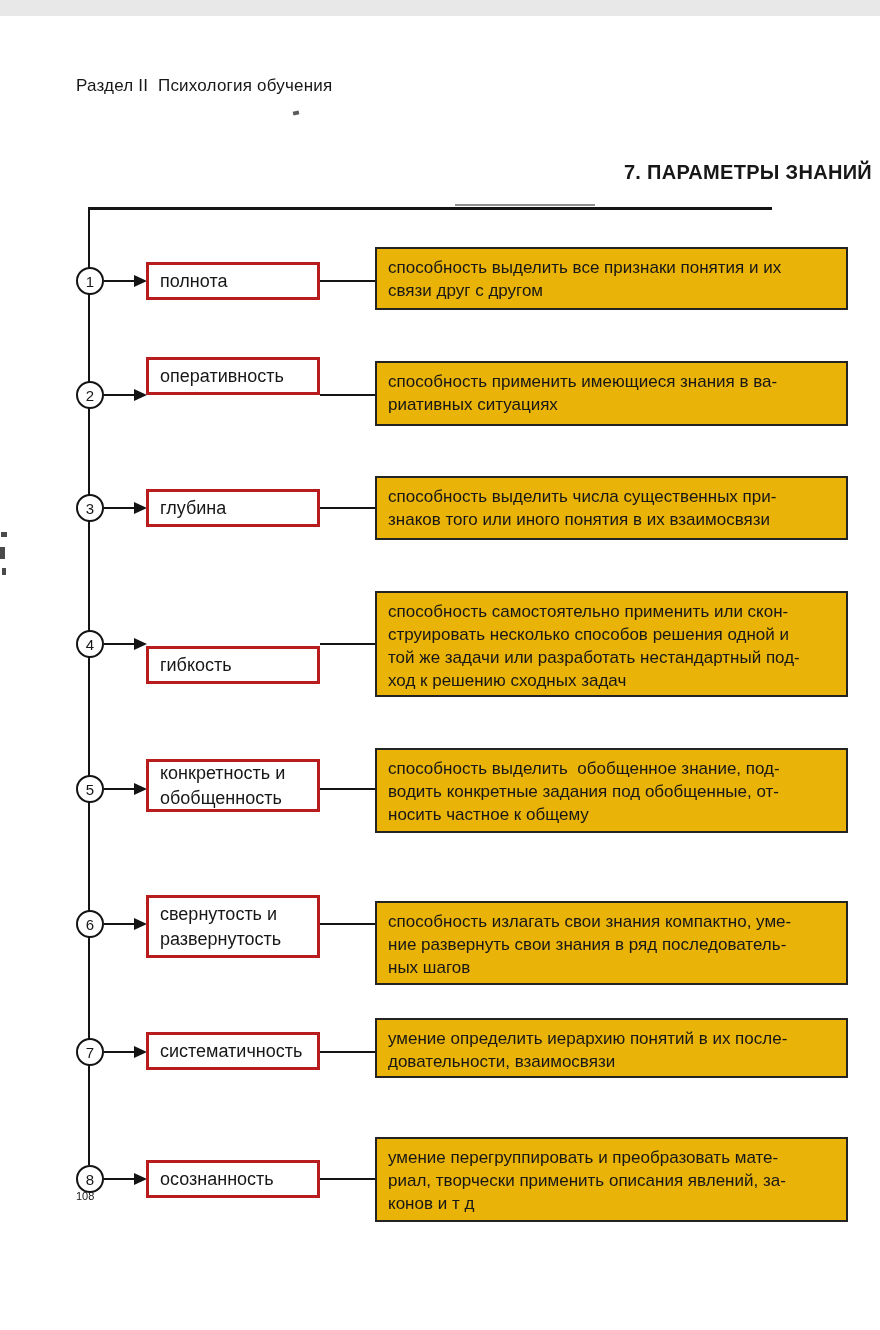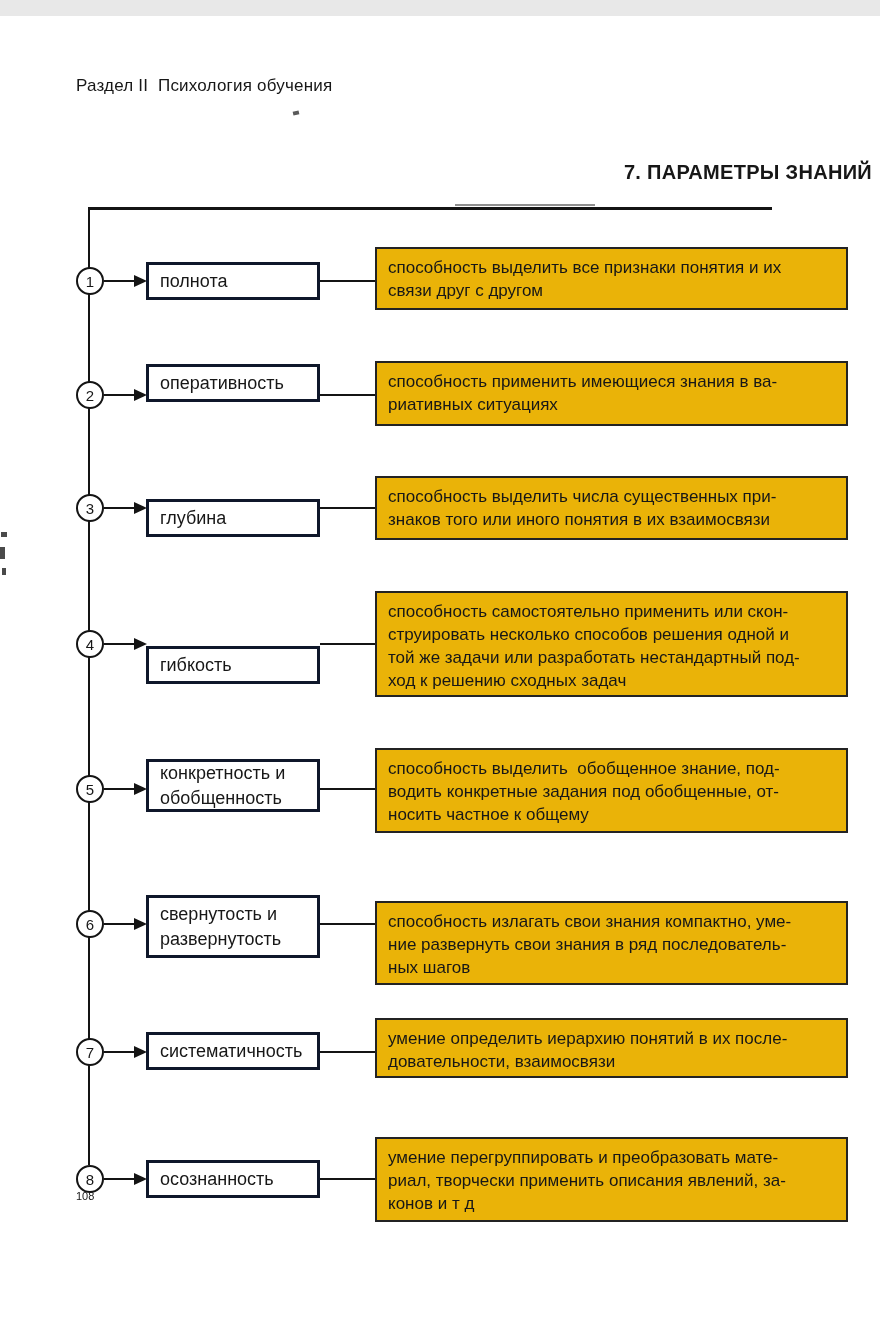--- a/index.html
+++ b/index.html
@@ -32,21 +32,21 @@
   }
   .h-arrow{position:absolute;left:104px;width:36px;height:2px;background:#141414;}
   .arrowhead{
     position:absolute;left:134px;width:0;height:0;
     border-left:13px solid #141414;
     border-top:6px solid transparent;
     border-bottom:6px solid transparent;
   }
   .label-box{
     position:absolute;left:146px;width:174px;
-    border:3px solid #0f172a;box-sizing:border-box;background:#fff;
+    border:3px solid #b91c1c;box-sizing:border-box;background:#fff;
     display:flex;align-items:center;
     padding:0 6px 0 11px;
     font-size:18px;line-height:25px;white-space:pre-wrap;
   }
   .connector{position:absolute;left:320px;width:55px;height:2px;background:#141414;}
   .desc-box{
     position:absolute;left:375px;width:473px;
     border:2px solid #232323;box-sizing:border-box;background:#eab308;
     padding:7px 8px 0 11px;
     font-size:17px;line-height:23px;white-space:pre-wrap;
@@ -85,31 +85,31 @@
       <div class="label-box" style="top:246px;height:38px">полнота</div>
       <div class="connector" style="top:264px"></div>
       <div class="desc-box" style="top:231px;height:63px">способность выделить все признаки понятия и их
 связи друг с другом</div>
     </div>
 
     <div>
       <div class="circle" style="top:365px">2</div>
       <div class="h-arrow" style="top:378px"></div>
       <div class="arrowhead" style="top:373px"></div>
-      <div class="label-box" style="top:348px;height:38px">оперативность</div>
+      <div class="label-box" style="top:341px;height:38px">оперативность</div>
       <div class="connector" style="top:378px"></div>
       <div class="desc-box" style="top:345px;height:65px">способность применить имеющиеся знания в ва-
 риативных ситуациях</div>
     </div>
 
     <div>
       <div class="circle" style="top:478px">3</div>
       <div class="h-arrow" style="top:491px"></div>
       <div class="arrowhead" style="top:486px"></div>
-      <div class="label-box" style="top:483px;height:38px">глубина</div>
+      <div class="label-box" style="top:473px;height:38px">глубина</div>
       <div class="connector" style="top:491px"></div>
       <div class="desc-box" style="top:460px;height:64px">способность выделить числа существенных при-
 знаков того или иного понятия в их взаимосвязи</div>
     </div>
 
     <div>
       <div class="circle" style="top:614px">4</div>
       <div class="h-arrow" style="top:627px"></div>
       <div class="arrowhead" style="top:622px"></div>
       <div class="label-box" style="top:630px;height:38px">гибкость</div>

